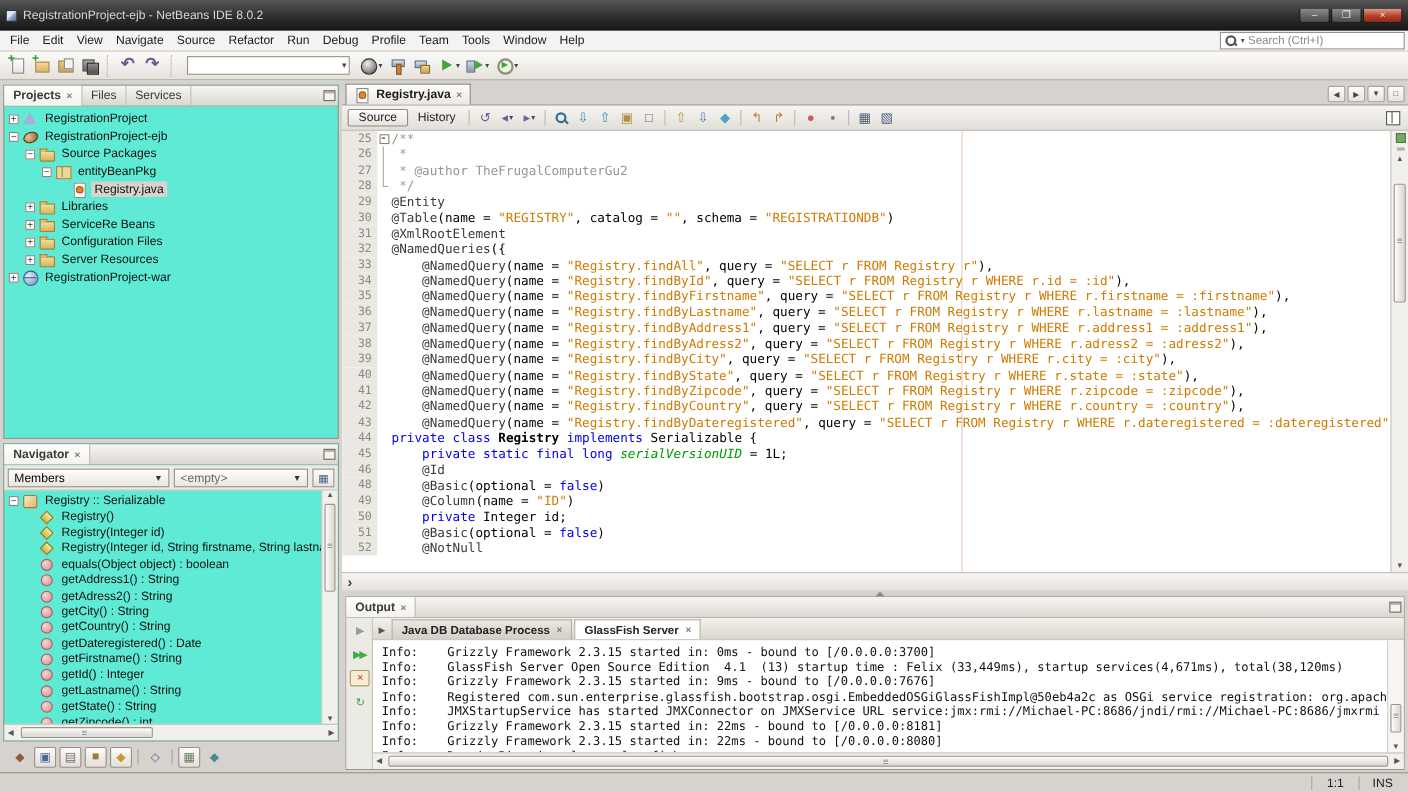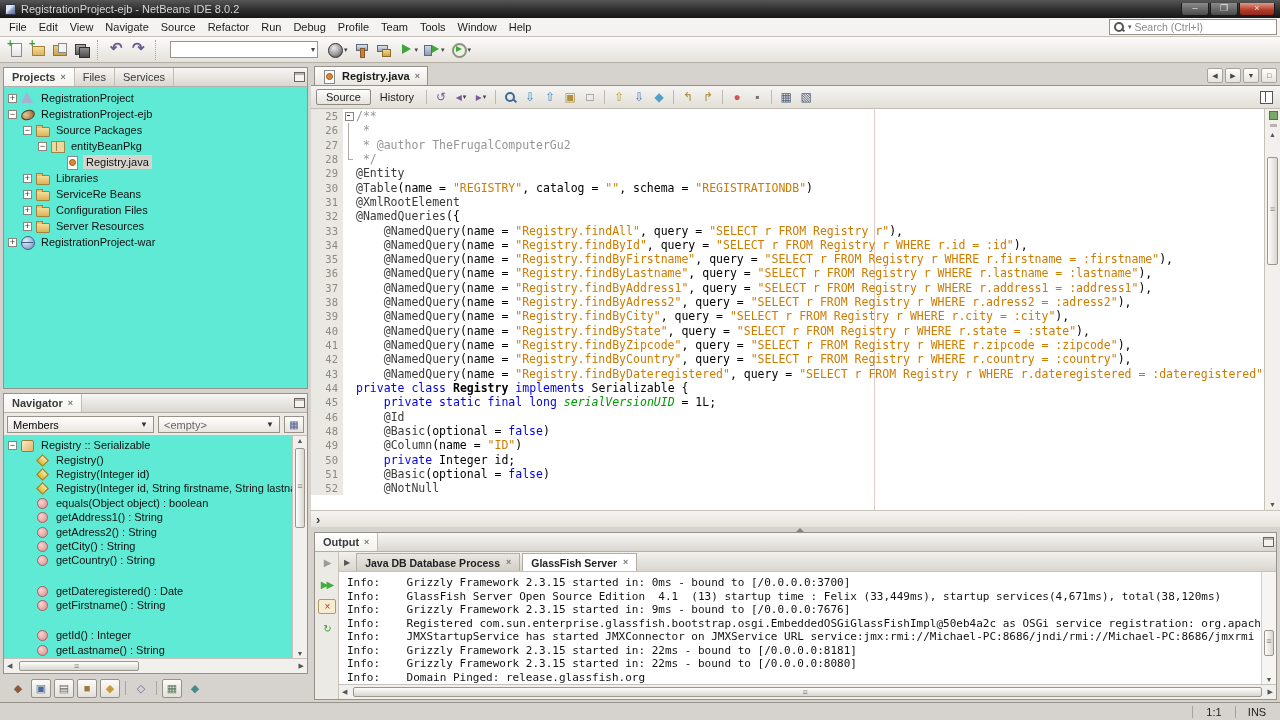--- a/index.html
+++ b/index.html
@@ -1,21 +1,21 @@
 <!DOCTYPE html>
 <html><head>
 <meta charset="utf-8">
 <style>
   html,body{margin:0;padding:0;width:1280px;height:720px;overflow:hidden;
     font-family:"Liberation Sans",sans-serif;background:#d6d3ce;}
   *{box-sizing:border-box;}
   .window{width:1280px;height:720px;display:flex;flex-direction:column;}
 
   
-  .titlebar{height:18px;background:linear-gradient(180deg,#565656,#2e2e2e 55%,#161616);
+  .titlebar{height:28px;background:linear-gradient(180deg,#565656,#2e2e2e 55%,#161616);
     display:flex;align-items:center;padding:0 5px;gap:5px;flex:none;}
   .win-icon{width:11px;height:11px;background:linear-gradient(135deg,#dfe6f2 40%,#8b9cc0 60%,#5a6a8e);
     border:1px solid #2a3550;flex:none;}
   .win-title{color:#d6d6d6;font-size:11px;white-space:nowrap;}
   .win-controls{margin-left:auto;display:flex;gap:1px;}
   .wc{width:28px;height:13px;background:linear-gradient(#8a8a8a,#4a4a4a);border:1px solid #1c1c1c;
     border-top:none;border-radius:0 0 3px 3px;color:#e8e8e8;font-size:9px;line-height:11px;text-align:center;}
   .wc.close{width:36px;background:linear-gradient(#e09a86,#b13a28 60%,#8d2a1c);}
 
   
@@ -434,31 +434,31 @@
               <div class="trow" style="padding-left: 19px;">
                 <span class="expsp"></span>
                 <span class="tic tic-method"></span>
                 <span class="tlabel">getCity() : String</span>
               </div>
               <div class="trow" style="padding-left: 19px;">
                 <span class="expsp"></span>
                 <span class="tic tic-method"></span>
                 <span class="tlabel">getCountry() : String</span>
               </div>
-              <div class="trow" style="padding-left: 19px; margin-top: 16px;">
+              <div class="trow" style="padding-left: 19px;">
                 <span class="expsp"></span>
                 <span class="tic tic-method"></span>
                 <span class="tlabel">getDateregistered() : Date</span>
               </div>
               <div class="trow" style="padding-left: 19px;">
                 <span class="expsp"></span>
                 <span class="tic tic-method"></span>
                 <span class="tlabel">getFirstname() : String</span>
               </div>
-              <div class="trow" style="padding-left: 19px; margin-top: 16px;">
+              <div class="trow" style="padding-left: 19px;">
                 <span class="expsp"></span>
                 <span class="tic tic-method"></span>
                 <span class="tlabel">getId() : Integer</span>
               </div>
               <div class="trow" style="padding-left: 19px;">
                 <span class="expsp"></span>
                 <span class="tic tic-method"></span>
                 <span class="tlabel">getLastname() : String</span>
               </div>
               <div class="trow" style="padding-left: 19px;">

